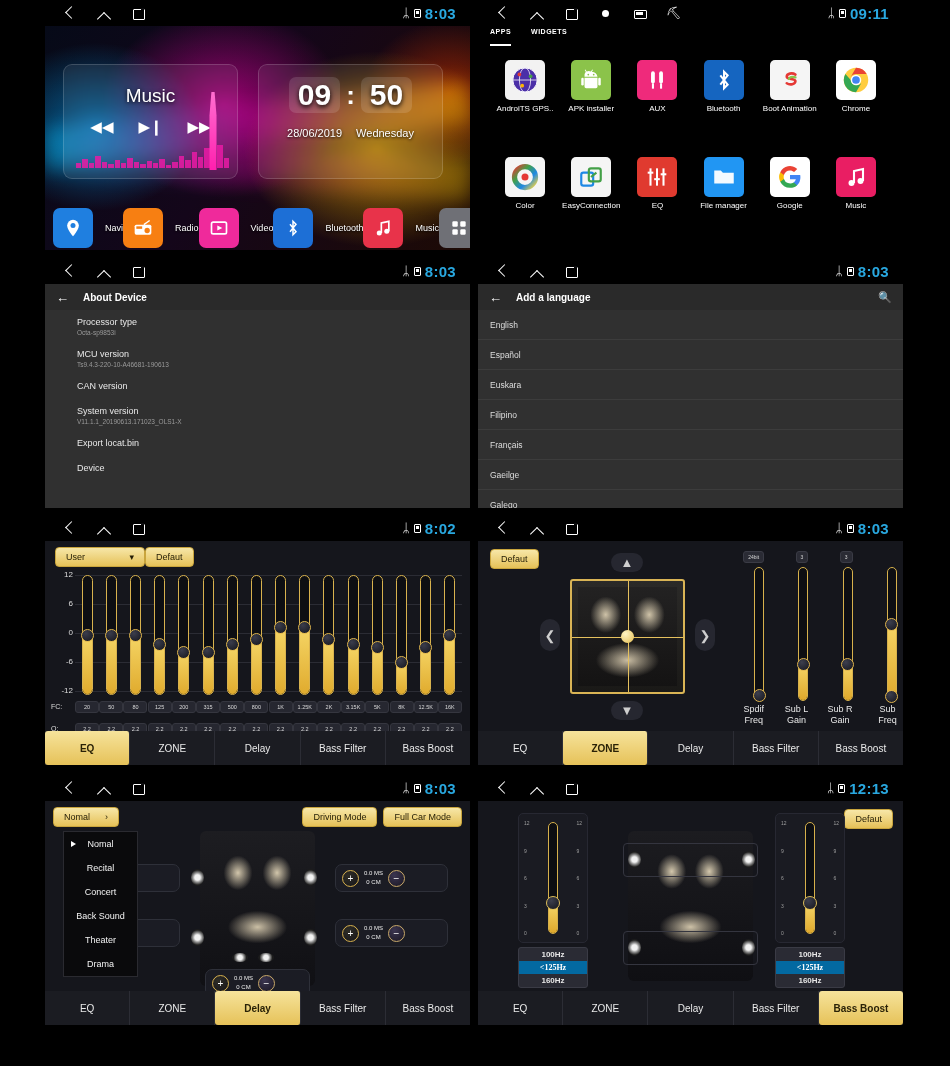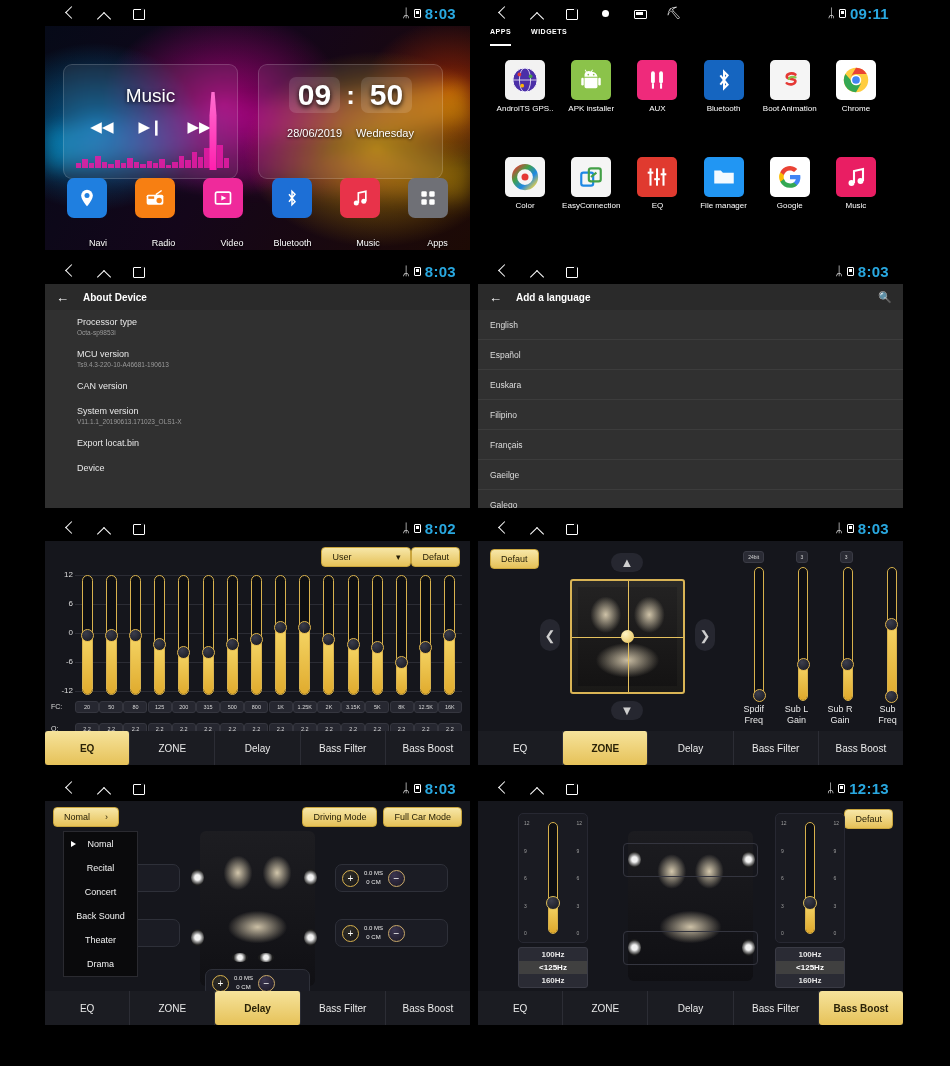--- a/index.html
+++ b/index.html
@@ -75,21 +75,21 @@
   .eqbars{position:absolute;left:12px;right:8px;bottom:10px;height:26px;display:flex;align-items:flex-end;gap:1px;}
   .eqbars i{flex:1;background:#ea1ba6;opacity:.85;}
   .skyline{position:absolute;right:16px;bottom:8px;width:16px;height:78px;
     background:linear-gradient(to top,#ff1fae,#ff6fd0);clip-path:polygon(40% 0,60% 0,72% 30%,72% 100%,28% 100%,28% 30%);}
   .card-clock{left:213px;top:38px;width:185px;height:115px;}
   .clk-row{display:flex;align-items:center;justify-content:center;gap:6px;margin-top:12px;}
   .clk-box{background:rgba(255,255,255,.13);border-radius:7px;padding:1px 9px;color:#fff;font-size:30px;font-weight:bold;text-shadow:0 2px 5px #000;}
   .clk-sep{color:#fff;font-size:26px;font-weight:bold;}
   .clk-date{display:flex;justify-content:center;gap:14px;color:#fff;font-size:11px;margin-top:14px;text-shadow:0 1px 3px #000;}
   .dock{position:absolute;left:0;right:0;bottom:2px;display:flex;justify-content:space-around;padding:0 8px;}
-  .dockitem{display:flex;flex-direction:column;align-items:flex-end;gap:20px;}
+  .dockitem{display:flex;flex-direction:row;align-items:center;gap:12px;}
   .dockico{width:40px;height:40px;border-radius:7px;display:flex;align-items:center;justify-content:center;color:#fff;font-size:20px;}
   .docklbl{color:#fff;font-size:9px;text-shadow:0 1px 2px #000;}
 
   
   .apps-tabs{display:flex;gap:20px;padding:2px 12px 0;background:#000;height:20px;}
   .apps-tab{color:#fff;font-size:7px;font-weight:bold;letter-spacing:.5px;padding-bottom:3px;}
   .apps-tab.active{border-bottom:2px solid #fff;}
   .apps-grid{height:204px;background:#000;padding:14px 16px 0;display:grid;
     grid-template-columns:repeat(6,1fr);grid-template-rows:repeat(2,1fr);gap:4px;}
   .appcell{display:flex;flex-direction:column;align-items:center;gap:4px;}
@@ -114,21 +114,21 @@
   .tabbar{position:absolute;left:0;right:0;bottom:0;height:34px;display:flex;background:#1b1c22;}
   .tab{flex:1;display:flex;align-items:center;justify-content:center;color:#e9e9e9;font-size:10px;
        border-right:1px solid #2c2d35;}
   .tab:last-child{border-right:none;}
   .tab.active{background:linear-gradient(#f6e39b,#e6c259);color:#2a2207;font-weight:bold;border-radius:3px;}
   .btn-gold{background:linear-gradient(#f7e7a8,#e5c158);color:#221c05;font-size:9px;
     border-radius:4px;padding:4px 10px;display:inline-flex;align-items:center;gap:8px;
     border:1px solid #c9a53d;}
 
   
-  .eq-top{position:absolute;top:6px;left:10px;right:10px;display:flex;justify-content:flex-end;}
+  .eq-top{position:absolute;top:6px;left:10px;right:10px;display:flex;justify-content:flex-start;}
   .eq-graph{position:absolute;top:34px;left:8px;right:8px;height:120px;}
   .eq-ylab{position:absolute;left:0;width:20px;color:#ddd;font-size:8px;text-align:right;}
   .eq-grid{position:absolute;left:22px;right:0;top:0;bottom:0;}
   .eq-gline{position:absolute;left:0;right:0;height:1px;background:#2b2c34;}
   .eq-bands{position:absolute;left:22px;right:0;top:0;bottom:0;display:flex;}
   .band{flex:1;position:relative;display:flex;justify-content:center;}
   .band-track{position:absolute;top:0;bottom:0;width:11px;border:1px solid #d8b24e;border-radius:6px;background:#0d0e12;}
   .band-fill{position:absolute;left:0;right:0;bottom:0;background:linear-gradient(#f5d565,#e0ab2e);border-radius:0 0 5px 5px;}
   .band-knob{position:absolute;width:13px;height:13px;border-radius:50%;background:radial-gradient(circle at 35% 30%,#3b3d4c,#15161d);
     border:1.5px solid #e0b64e;left:50%;margin-left:-6.5px;}
@@ -195,21 +195,21 @@
   .bb-slider{position:relative;height:130px;background:#1a1b22;border:1px solid #272832;border-radius:5px;}
   .bb-scale{position:absolute;top:6px;bottom:6px;color:#9e9e9e;font-size:5px;display:flex;
     flex-direction:column;justify-content:space-between;}
   .bb-track{position:absolute;left:50%;margin-left:-5px;top:8px;bottom:8px;width:10px;
     border:1px solid #d6b04b;border-radius:5px;background:#0c0d11;}
   .bb-fill{position:absolute;left:0;right:0;bottom:0;background:linear-gradient(#f3d263,#dfa82c);border-radius:0 0 4px 4px;}
   .bb-knob{position:absolute;width:14px;height:14px;border-radius:50%;left:50%;margin-left:-7px;
     background:radial-gradient(circle at 35% 30%,#3d3f4e,#14151c);border:1.5px solid #debe5a;}
   .freqbox{margin-top:4px;background:#2a2b34;border:1px solid #3a3b45;border-radius:3px;overflow:hidden;}
   .freqopt{color:#e6e6e6;font-size:8px;text-align:center;padding:2px 0;font-weight:bold;}
-  .freqopt.sel{background:#404040;color:#fff;}
+  .freqopt.sel{background:#0369a1;color:#fff;font-family:Liberation Serif, serif;}
   .bb-car{position:absolute;left:150px;top:30px;width:125px;height:150px;border-radius:6px;
     background:
      radial-gradient(ellipse 20px 24px at 35% 27%, #d4c8ad, transparent 72%),
      radial-gradient(ellipse 20px 24px at 65% 27%, #d4c8ad, transparent 72%),
      radial-gradient(ellipse 42px 22px at 50% 64%, #cdc1a7, transparent 74%),
      linear-gradient(#1c1c20,#0f0f13);}
   .spkbox{position:absolute;border:1px solid #34353f;border-radius:4px;}
 </style>
 </head>
 <body>

